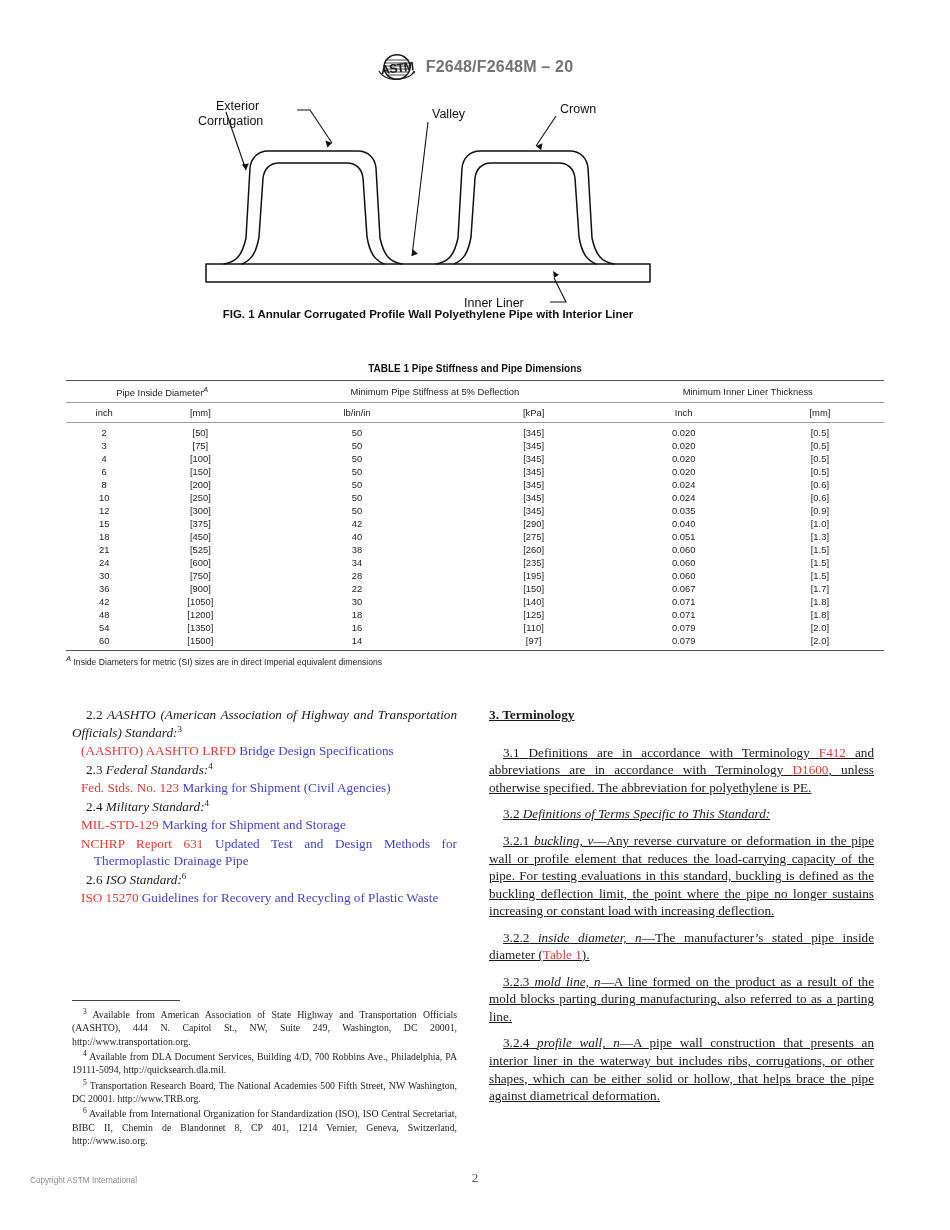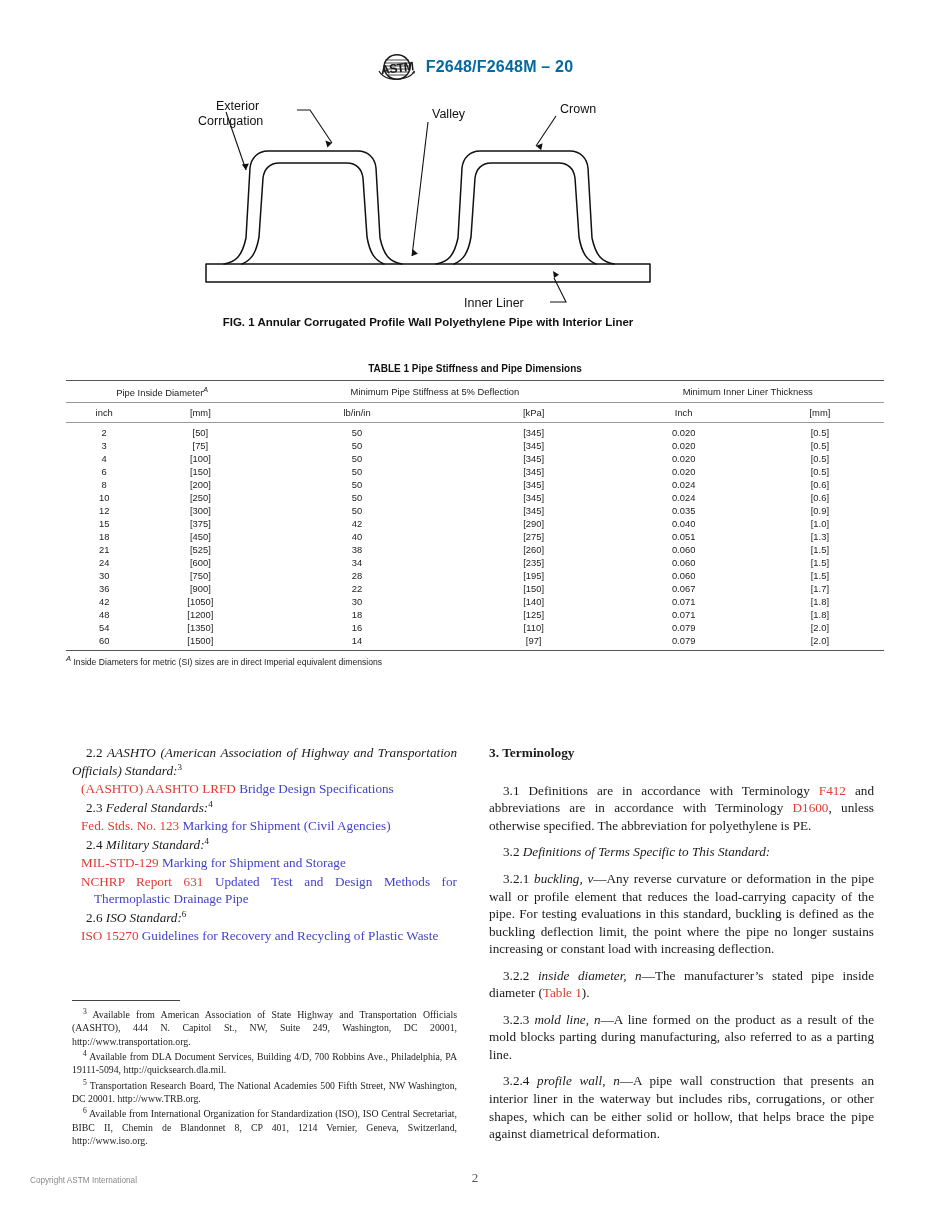--- a/index.html
+++ b/index.html
@@ -30,40 +30,40 @@
   .astm-logo {
     width: 40px;
     height: 26px;
     display: block;
   }
   .doc-designation {
     font-family: "Liberation Sans", sans-serif;
     font-weight: bold;
     font-size: 16px;
     letter-spacing: 0.2px;
-    color: #0369a1;
+    color: #737373;
   }
 
   
   .figure-block {
     position: absolute;
     top: 96px;
     left: 0;
     width: 856px;
   }
   .figure-svg {
     display: block;
     margin: 0 auto;
   }
   .fig-caption {
     font-family: "Liberation Sans", sans-serif;
     font-weight: bold;
     font-size: 11.5px;
     text-align: center;
-    margin-top: 8px;
+    margin-top: 0;
     color: #111;
   }
 
   
   .table-block {
     position: absolute;
     top: 346px;
     left: 66px;
     width: 818px;
   }
@@ -122,28 +122,28 @@
   }
   .sup-a {
     font-style: italic;
     font-size: 7.2px;
     vertical-align: super;
   }
 
   
   .col {
     position: absolute;
-    top: 744px;
+    top: 706px;
     width: 385px;
     font-size: 13.2px;
     line-height: 1.33;
     text-align: justify;
   }
   .col-left  { left: 72px; }
-  .col-right { left: 489px; }
+  .col-right { left: 489px; text-decoration: underline; }
 
   .p { margin: 0 0 1px 0; text-indent: 14px; }
   .sec-head {
     font-weight: bold;
     margin: 0 0 9px 0;
     text-indent: 0;
     font-size: 13.4px;
   }
   .ital { font-style: italic; }
   .ref-red  { color: #e03a32; }

